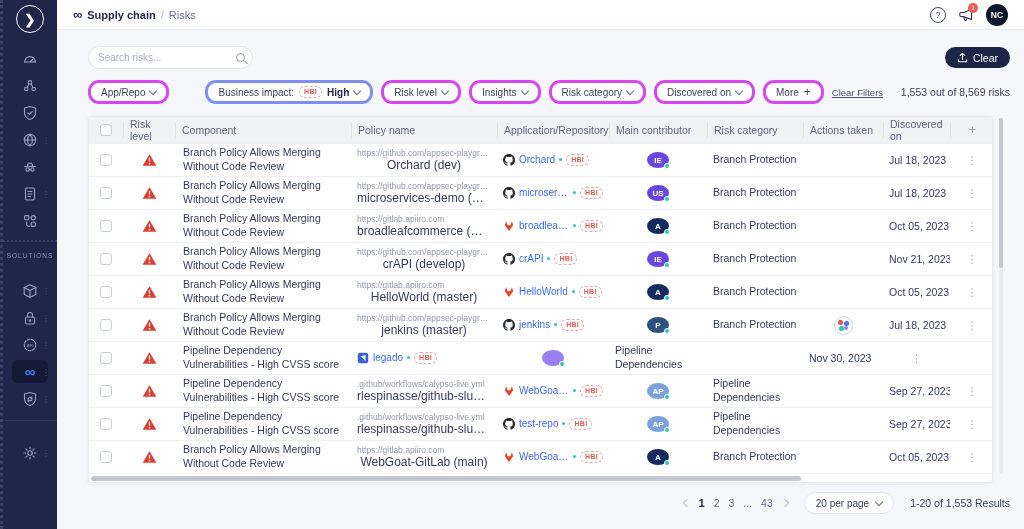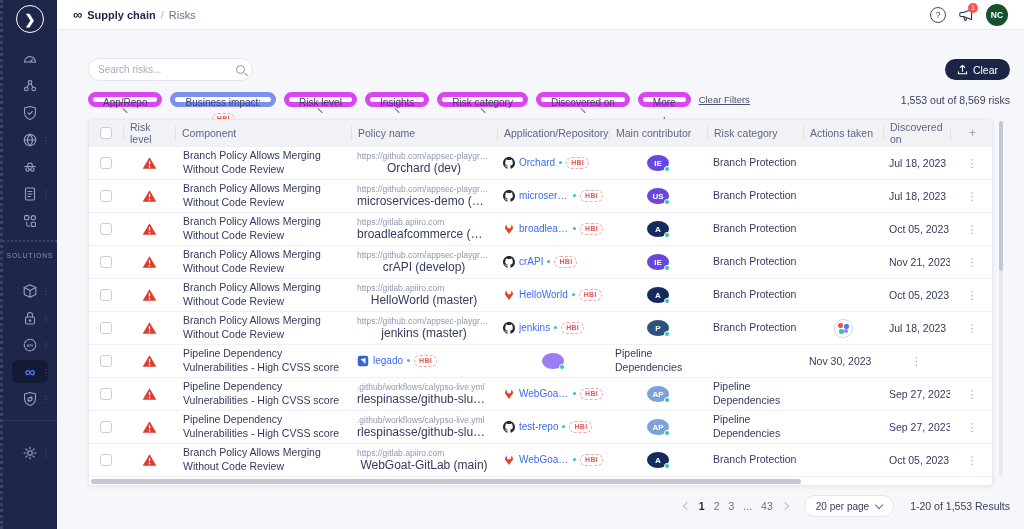--- a/index.html
+++ b/index.html
@@ -28,35 +28,35 @@
   .topbar { height:30px; background:#fff; border-bottom:1px solid #e9ebf2; display:flex; align-items:center; padding:0 16px; }
   .breadcrumb { display:flex; align-items:center; gap:5px; font-size:11px; }
   .bc-icon { font-size:13px; font-weight:bold; color:#23284a; line-height:1; }
   .bc-module { font-weight:bold; color:#23284a; }
   .bc-sep { color:#b0b4c6; }
   .bc-page { color:#6a7090; }
   .topbar-right { margin-left:auto; display:flex; align-items:center; gap:12px; }
   .help { width:16px; height:16px; border:1.2px solid #454b6b; border-radius:50%; font-size:9px; color:#454b6b; display:flex; align-items:center; justify-content:center; cursor:pointer; }
   .noti { position:relative; cursor:pointer; display:flex; }
   .noti-badge { position:absolute; top:-4px; right:-4px; background:#f4574d; color:#fff; border-radius:50%; width:10px; height:10px; font-size:6.5px; display:flex; align-items:center; justify-content:center; }
-  .avatar-top { width:22px; height:22px; border-radius:50%; background:#14532d; color:#fff; font-size:8.5px; font-weight:bold; display:flex; align-items:center; justify-content:center; cursor:pointer; }
+  .avatar-top { width:22px; height:22px; border-radius:50%; background:#0f172a; color:#fff; font-size:8.5px; font-weight:bold; display:flex; align-items:center; justify-content:center; cursor:pointer; }
 
   
   .content { flex:1; padding:0 14px 0 31px; }
-  .toolbar { margin-top:28px; display:flex; align-items:center; }
+  .toolbar { margin-top:16px; display:flex; align-items:center; }
   .search { width:165px; height:23px; background:#fff; border:1px solid #e3e5ee; border-radius:12px; display:flex; align-items:center; padding:0 9px; gap:6px; }
   .search input { border:none; outline:none; flex:1; font-size:10px; color:#3a3f5c; font-family:inherit; background:transparent; }
   .search input::placeholder { color:#a7acc0; }
   .mag { width:9px; height:9px; border:1.3px solid #8d93ab; border-radius:50%; position:relative; flex:0 0 auto; }
   .mag::after { content:""; position:absolute; width:4px; height:1.3px; background:#8d93ab; transform:rotate(45deg); left:7px; top:8px; }
   .export-btn { margin-left:auto; background:#1d2547; color:#fff; height:21px; border-radius:11px; border:none; font-size:10.5px; display:flex; align-items:center; gap:5px; padding:0 12px; cursor:pointer; font-family:inherit; }
 
   .filter-row { margin-top:11px; display:flex; align-items:center; gap:8px; }
-  .chip { background:#fff; border:5px solid #d946ef; border-radius:11px; height:15px; display:flex; align-items:center; gap:5px; padding:0 10px; font-size:10px; color:#3a3f5c; cursor:pointer; white-space:nowrap;flex-direction:column; }
-  .chip.active { border-color:#7d90f0; }
+  .chip { background:#fff; border:3px solid #d946ef; border-radius:11px; height:24px; display:flex; align-items:center; gap:5px; padding:0 10px; font-size:10px; color:#3a3f5c; cursor:pointer; white-space:nowrap; }
+  .chip.active { border-color:#7d90f0;margin-left:28px; }
   .chip-val { font-weight:bold; color:#23284a; }
   .caret { width:6px; height:6px; border-right:1.3px solid #6a7090; border-bottom:1.3px solid #6a7090; transform:rotate(45deg); margin-top:-3px; }
   .chip-plus { font-size:12px; color:#3a3f5c; }
   .clear-filters { font-size:9.5px; color:#4a5070; text-decoration:underline; cursor:pointer; }
   .risk-count { margin-left:auto; font-size:10.5px; color:#3a3f5c; }
 
   .hbi { border:1px dashed #f0a9a9; color:#e05c5c; border-radius:8px; font-size:7px; font-weight:bold; padding:1px 4px; letter-spacing:.3px; line-height:1.2; white-space:nowrap; }
 
   
   .table-zone { position:relative; margin-top:12px; width:905px; }

